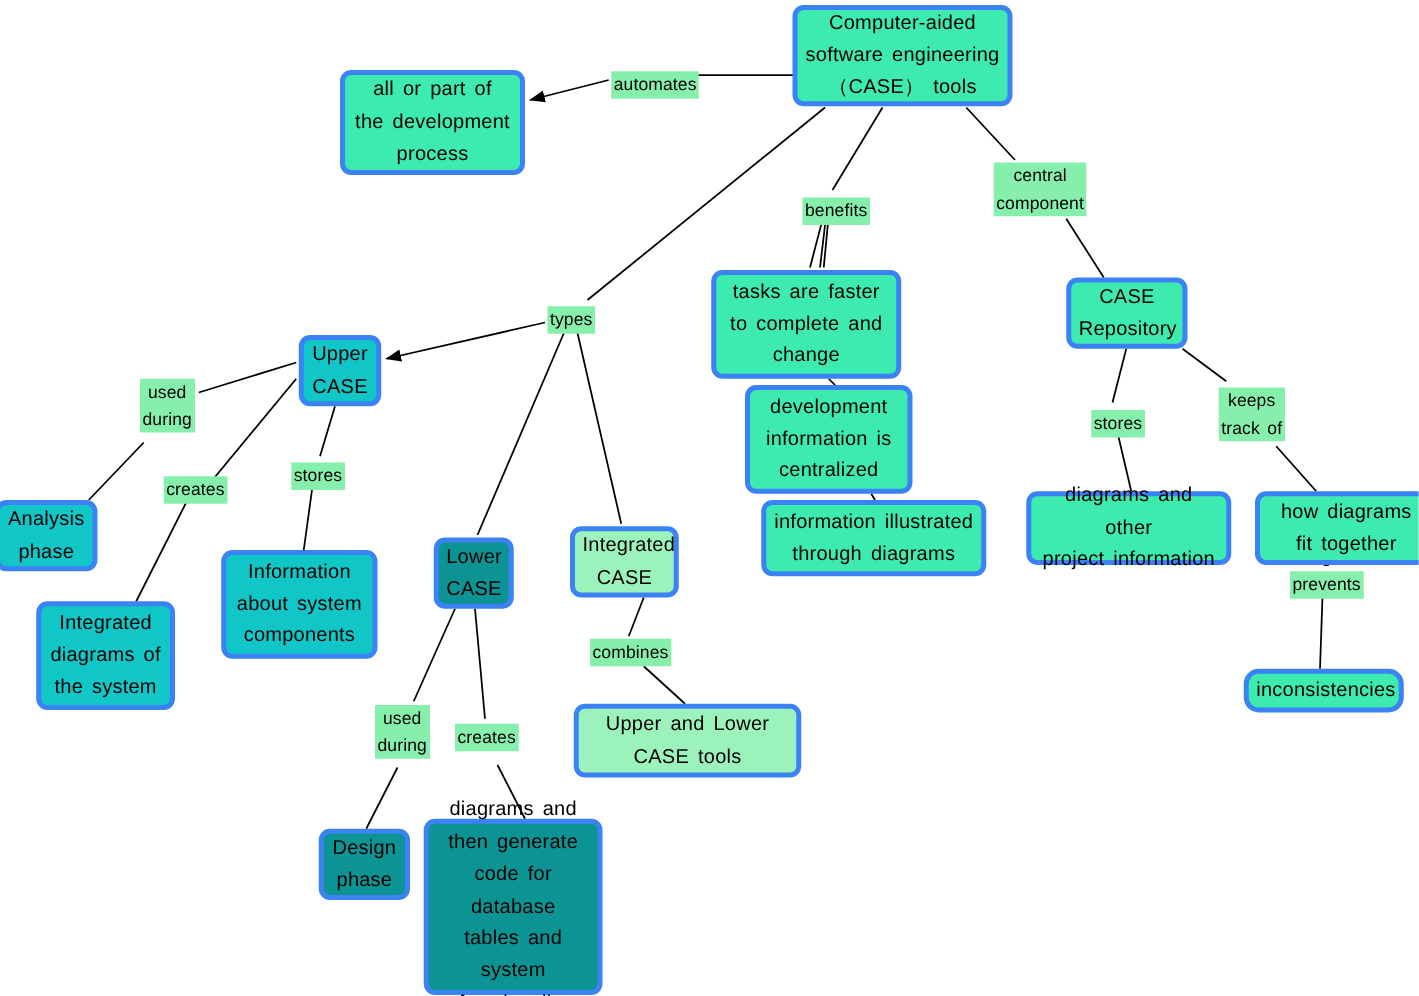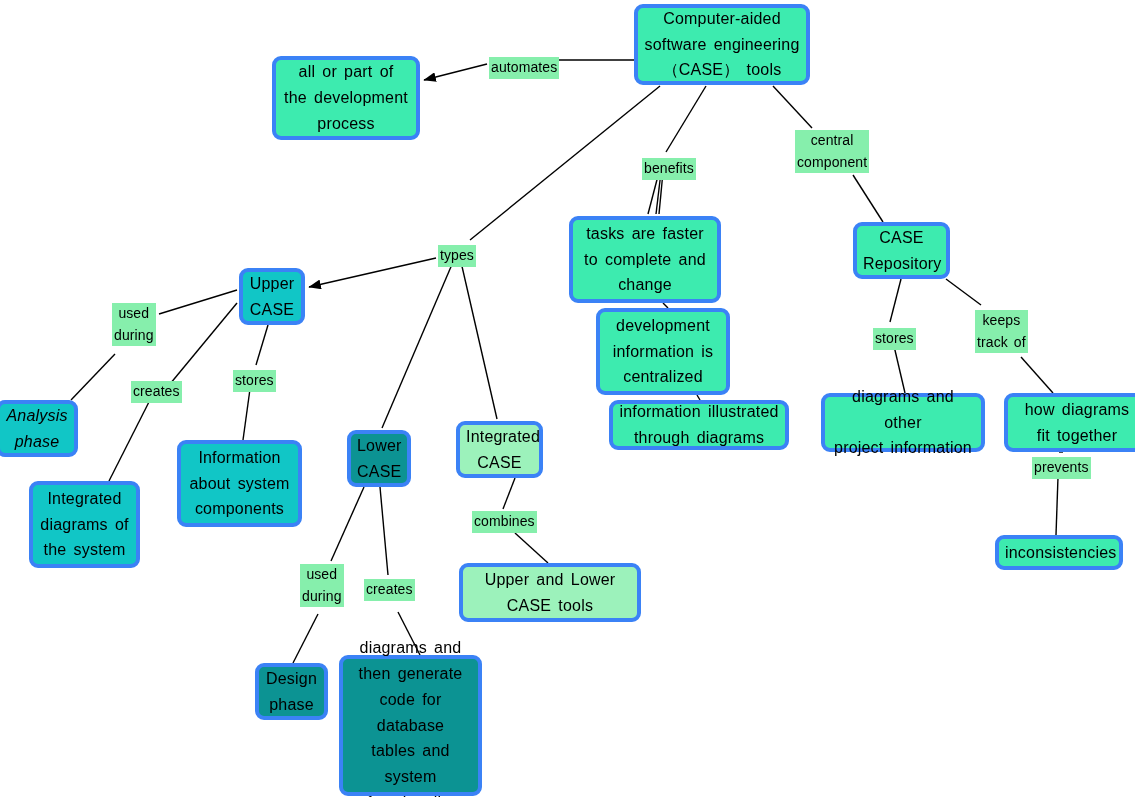--- a/index.html
+++ b/index.html
@@ -118,45 +118,45 @@
       <div class="node" style="left: 569px; top: 216px; width: 152px; height: 87px; background: rgb(61, 235, 175);">
         <span style="white-space: pre-line;">tasks  are  faster
 to  complete  and
 change</span>
       </div>
       <div class="node" style="left: 596px; top: 308px; width: 134px; height: 87px; background: rgb(61, 235, 175);">
         <span style="white-space: pre-line;">development
 information  is
 centralized</span>
       </div>
-      <div class="node" style="left: 609px; top: 400px; width: 180px; height: 50px; background: rgb(61, 235, 175);">
+      <div class="node" style="left: 609px; top: 400px; width: 180px; height: 61px; background: rgb(61, 235, 175);">
         <span style="white-space: pre-line;">information  illustrated
 through  diagrams</span>
       </div>
       <div class="node" style="left: 853px; top: 222px; width: 97px; height: 57px; background: rgb(61, 235, 175);">
         <span style="white-space: pre-line;">CASE
 Repository</span>
       </div>
       <div class="node" style="left: 821px; top: 393px; width: 164px; height: 59px; background: rgb(61, 235, 175);">
         <span style="white-space: pre-line;">diagrams  and  other
 project  information</span>
       </div>
       <div class="node" style="left: 1004px; top: 393px; width: 146px; height: 59px; background: rgb(61, 235, 175);">
         <span style="white-space: pre-line;">how  diagrams
 fit  together</span>
       </div>
-      <div class="node" style="left: 995px; top: 535px; width: 128px; height: 35px; background: rgb(61, 235, 175);">
+      <div class="node" style="left: 995px; top: 535px; width: 128px; height: 35px; background: rgb(61, 235, 175); border-radius: 12px;">
         <span style="white-space: pre-line;">inconsistencies</span>
       </div>
       <div class="node" style="left: 239px; top: 268px; width: 66px; height: 57px; background: rgb(17, 198, 198);">
         <span style="white-space: pre-line;">Upper
 CASE</span>
       </div>
       <div class="node" style="left: -4px; top: 400px; width: 82px; height: 57px; background: rgb(17, 198, 198);">
-        <span style="white-space: pre-line; font-style: italic;">Analysis
+        <span style="white-space: pre-line;">Analysis
 phase</span>
       </div>
       <div class="node" style="left: 29px; top: 481px; width: 111px; height: 87px; background: rgb(17, 198, 198);">
         <span style="white-space: pre-line;">Integrated
 diagrams  of
 the  system</span>
       </div>
       <div class="node" style="left: 177px; top: 440px; width: 125px; height: 87px; background: rgb(17, 198, 198);">
         <span style="white-space: pre-line;">Information
 about  system

